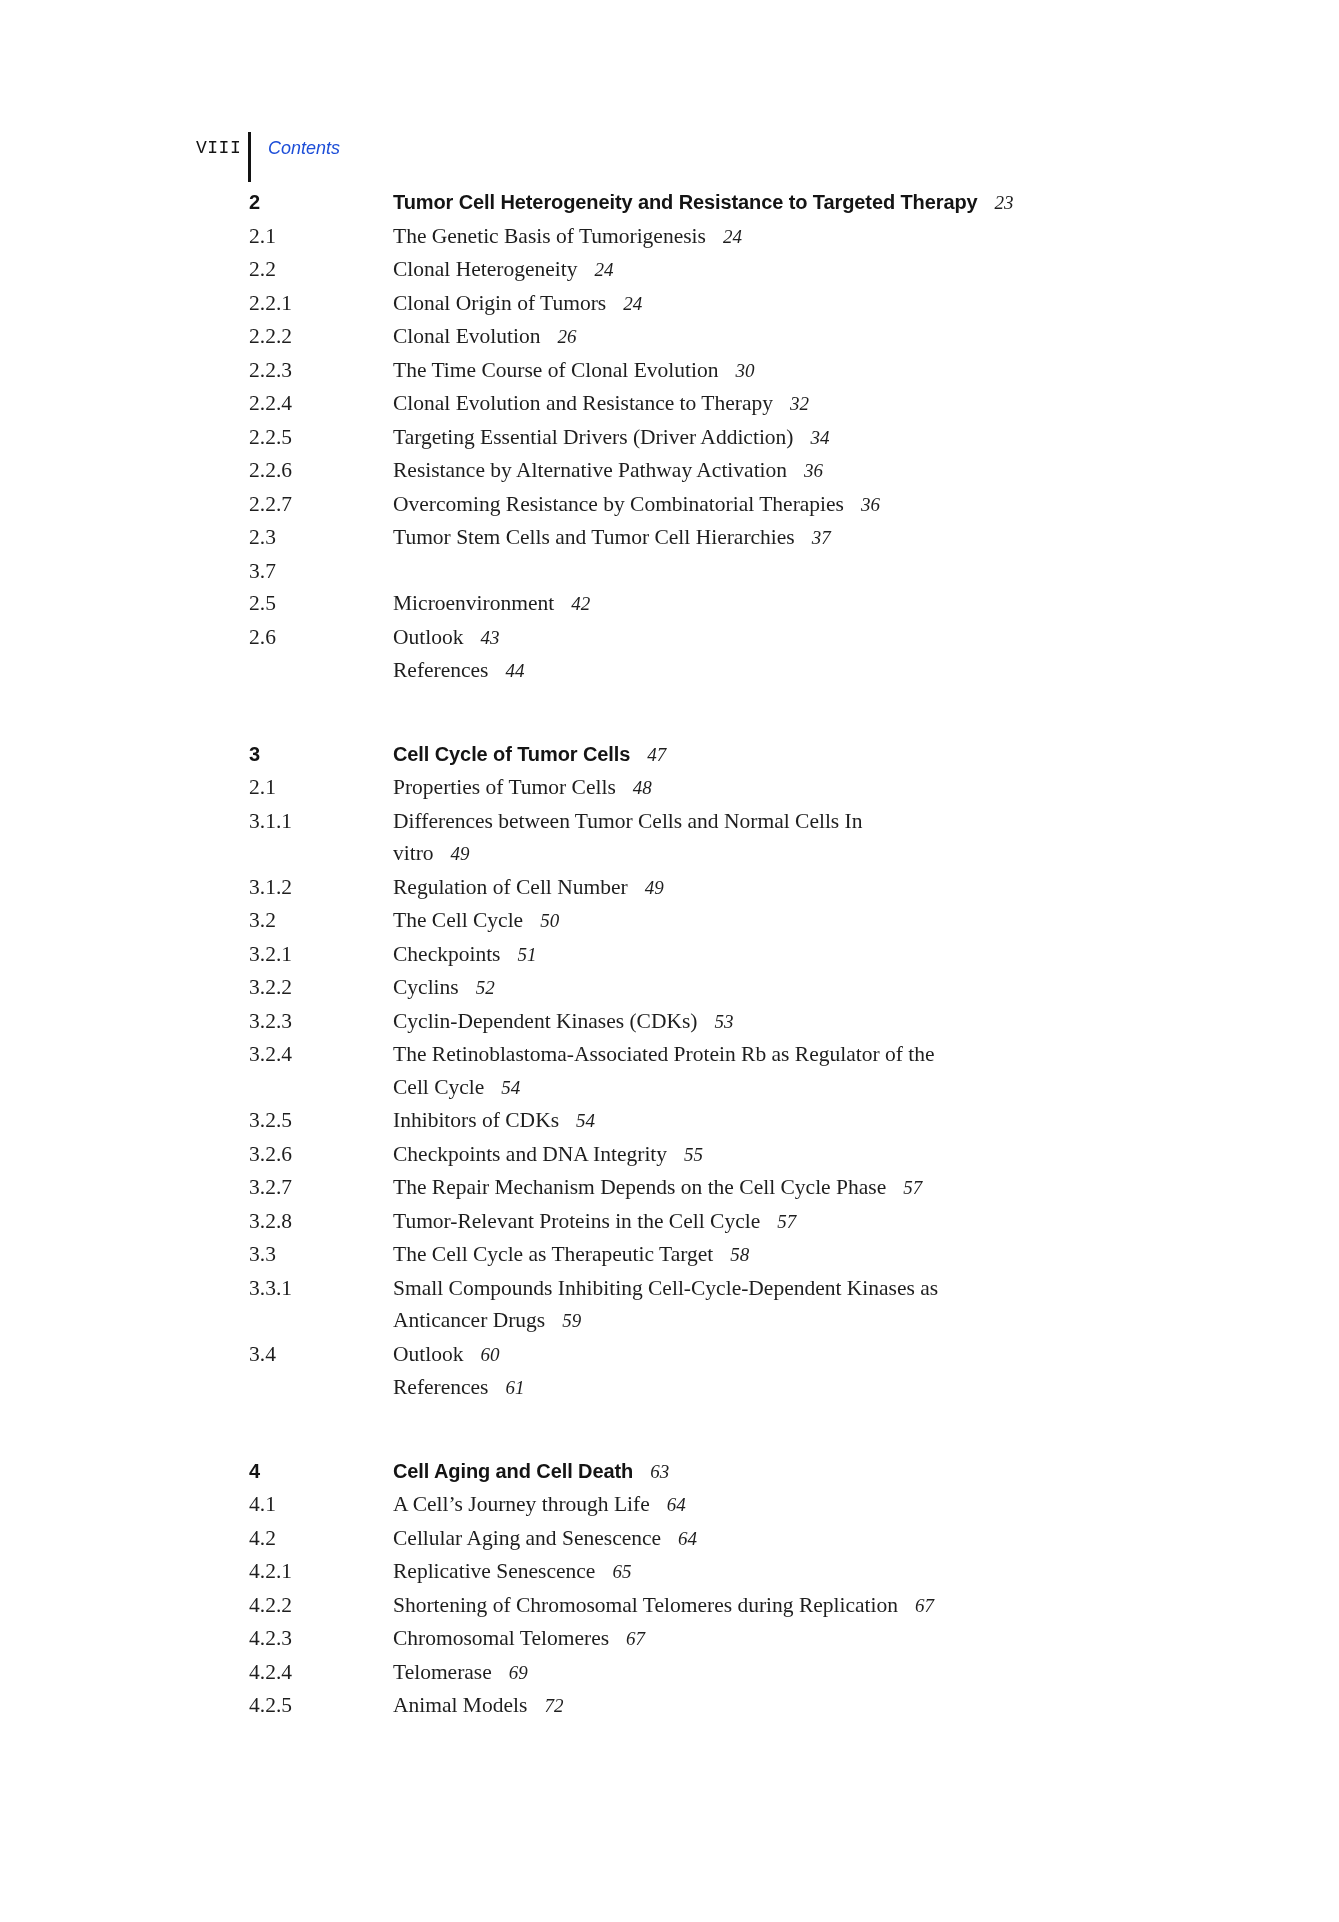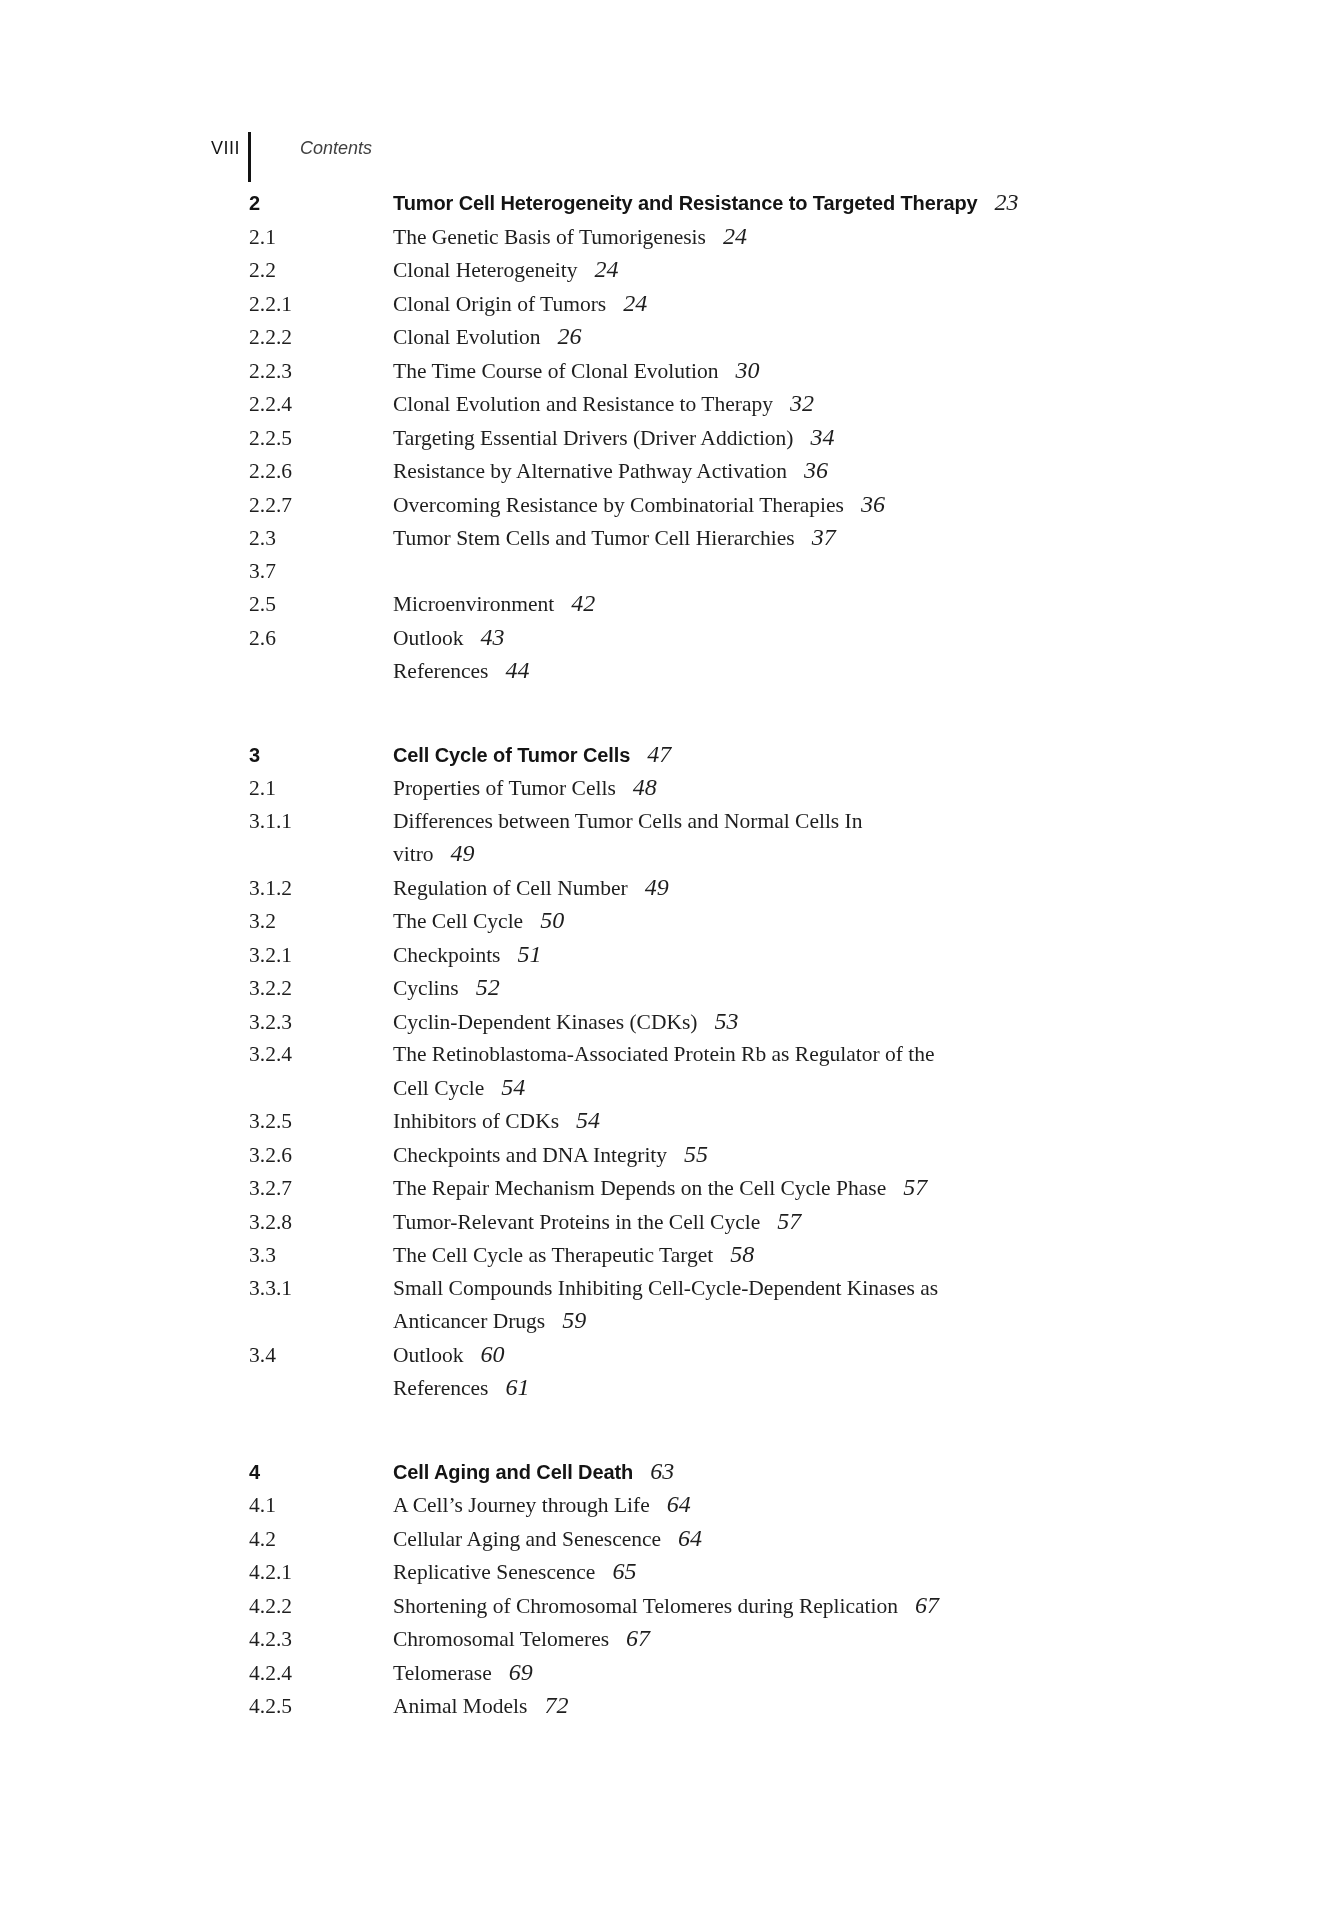--- a/index.html
+++ b/index.html
@@ -16,42 +16,41 @@
     color: #1e1e1e;
   }
 
   
   .folio {
     position: absolute;
     left: 196px;
     top: 138px;
     width: 44px;
     text-align: right;
-    font-family: Liberation Sans, sans-serif;
+    font-family: Liberation Mono, monospace;
     font-size: 18px;
     letter-spacing: 0.5px;
     color: #131313;
   }
   .head-rule {
     position: absolute;
     left: 248px;
     top: 132px;
     width: 3px;
     height: 50px;
     background: #131313;
   }
   .head-title {
     position: absolute;
     left: 268px;
     top: 138px;
     font-family: "Liberation Sans", sans-serif;
     font-style: italic;
     font-size: 18px;
-    color: #404040;
-    margin-left: 32px;
+    color: #1d4ed8;
   }
 
   
   .toc {
     position: absolute;
     left: 249px;
     top: 186px;
     width: 1020px;
   }
   .chapter { margin: 0; }
@@ -69,21 +68,21 @@
     font-family: Liberation Serif, serif;
   }
   .row .title {
     flex: 1 1 auto;
     min-width: 0;
   }
   .row .pagenum {
     font-family: "Liberation Serif", serif;
     font-style: italic;
     font-weight: normal;
-    font-size: 24px;
+    font-size: 19px;
     margin-left: 17px;
     white-space: nowrap;
   }
 
   .row.heading .num,
   .row.heading .title-text {
     font-family: "Liberation Sans", sans-serif;
     font-weight: bold;
     font-size: 20px;
     color: #141414;

